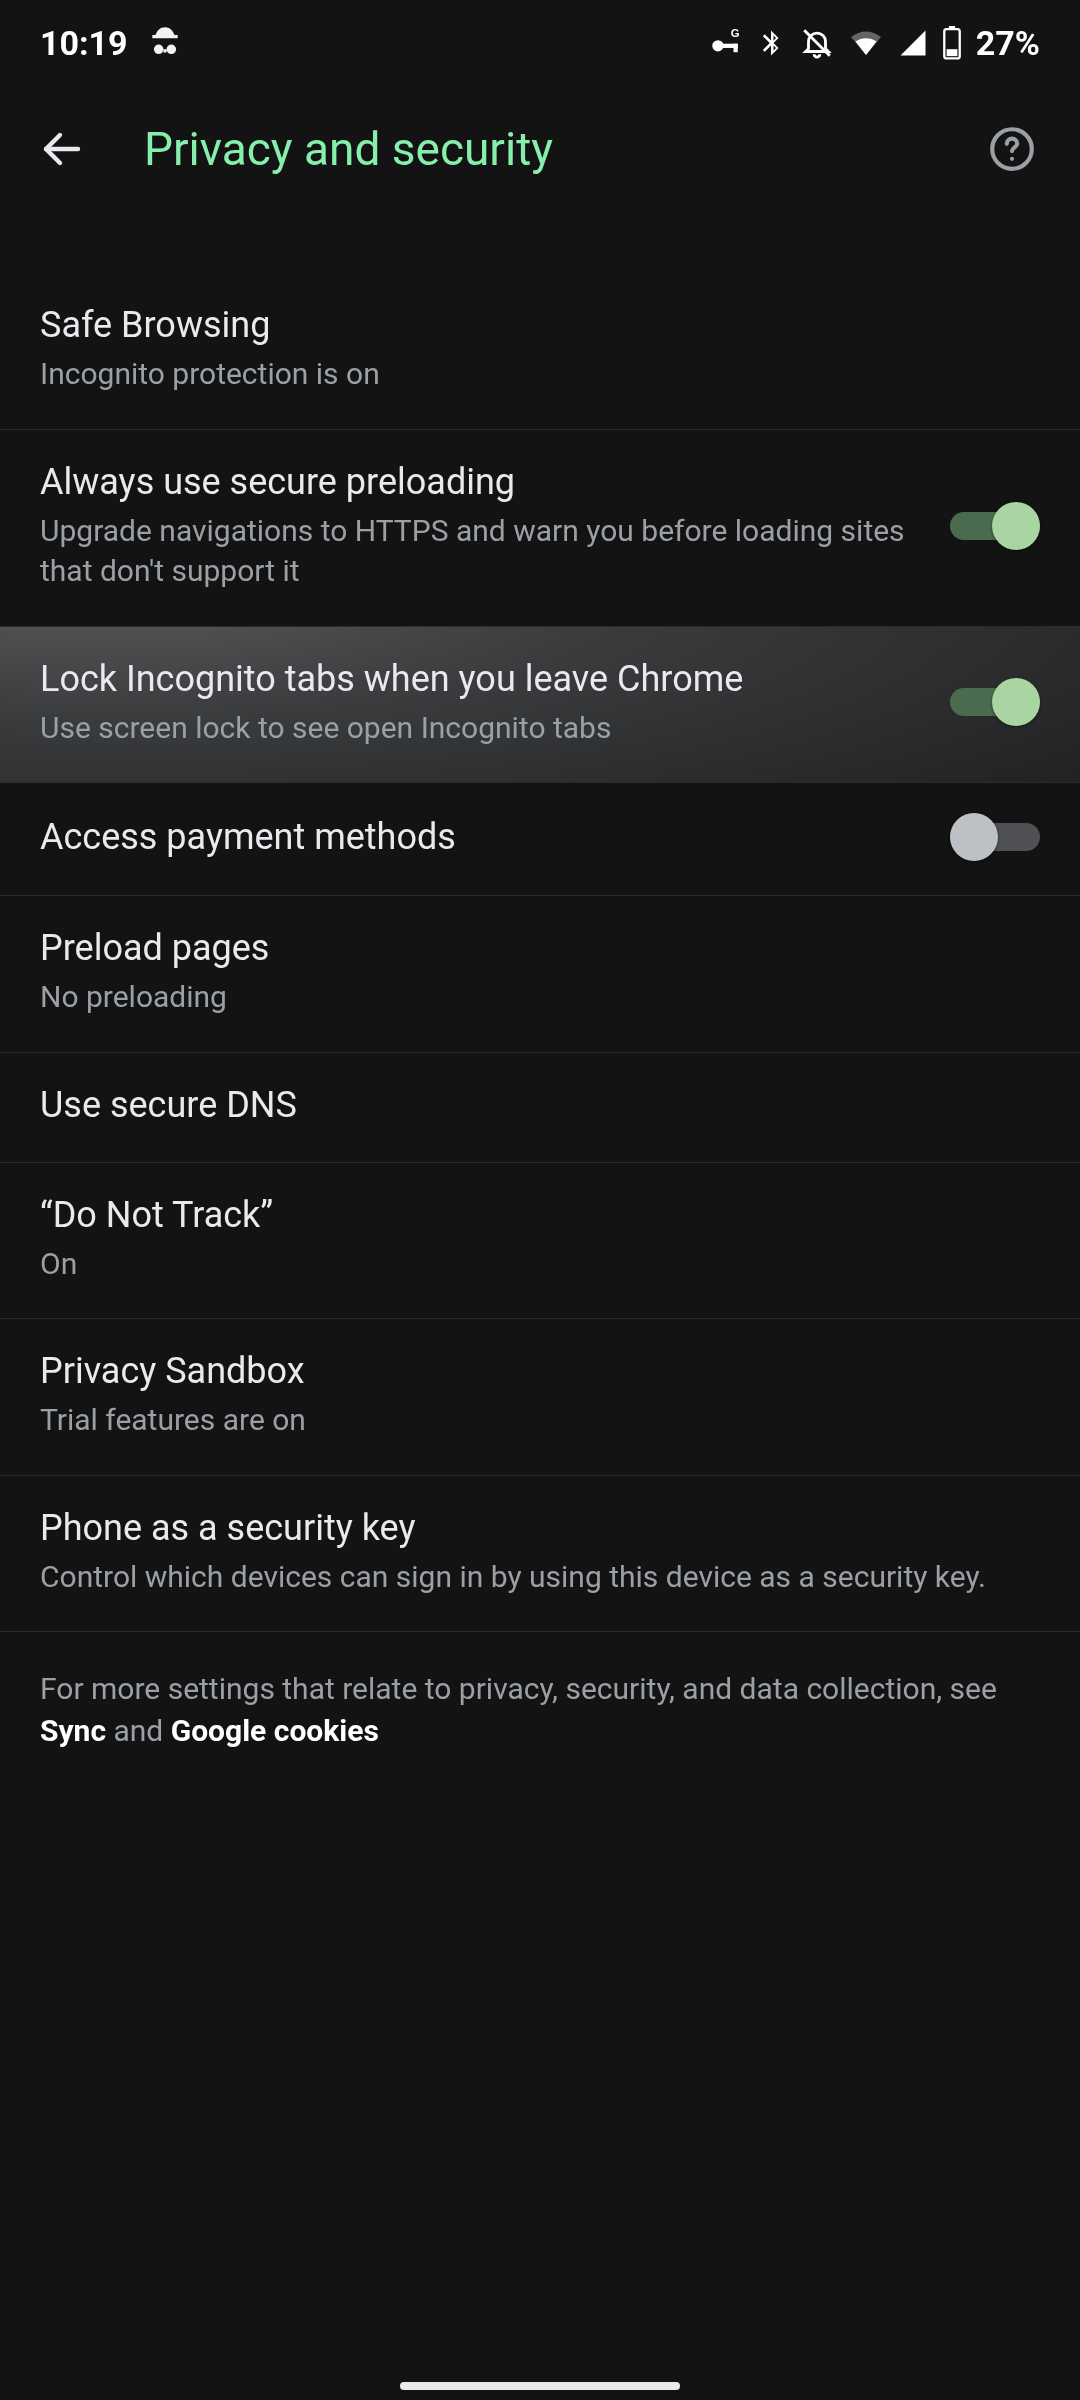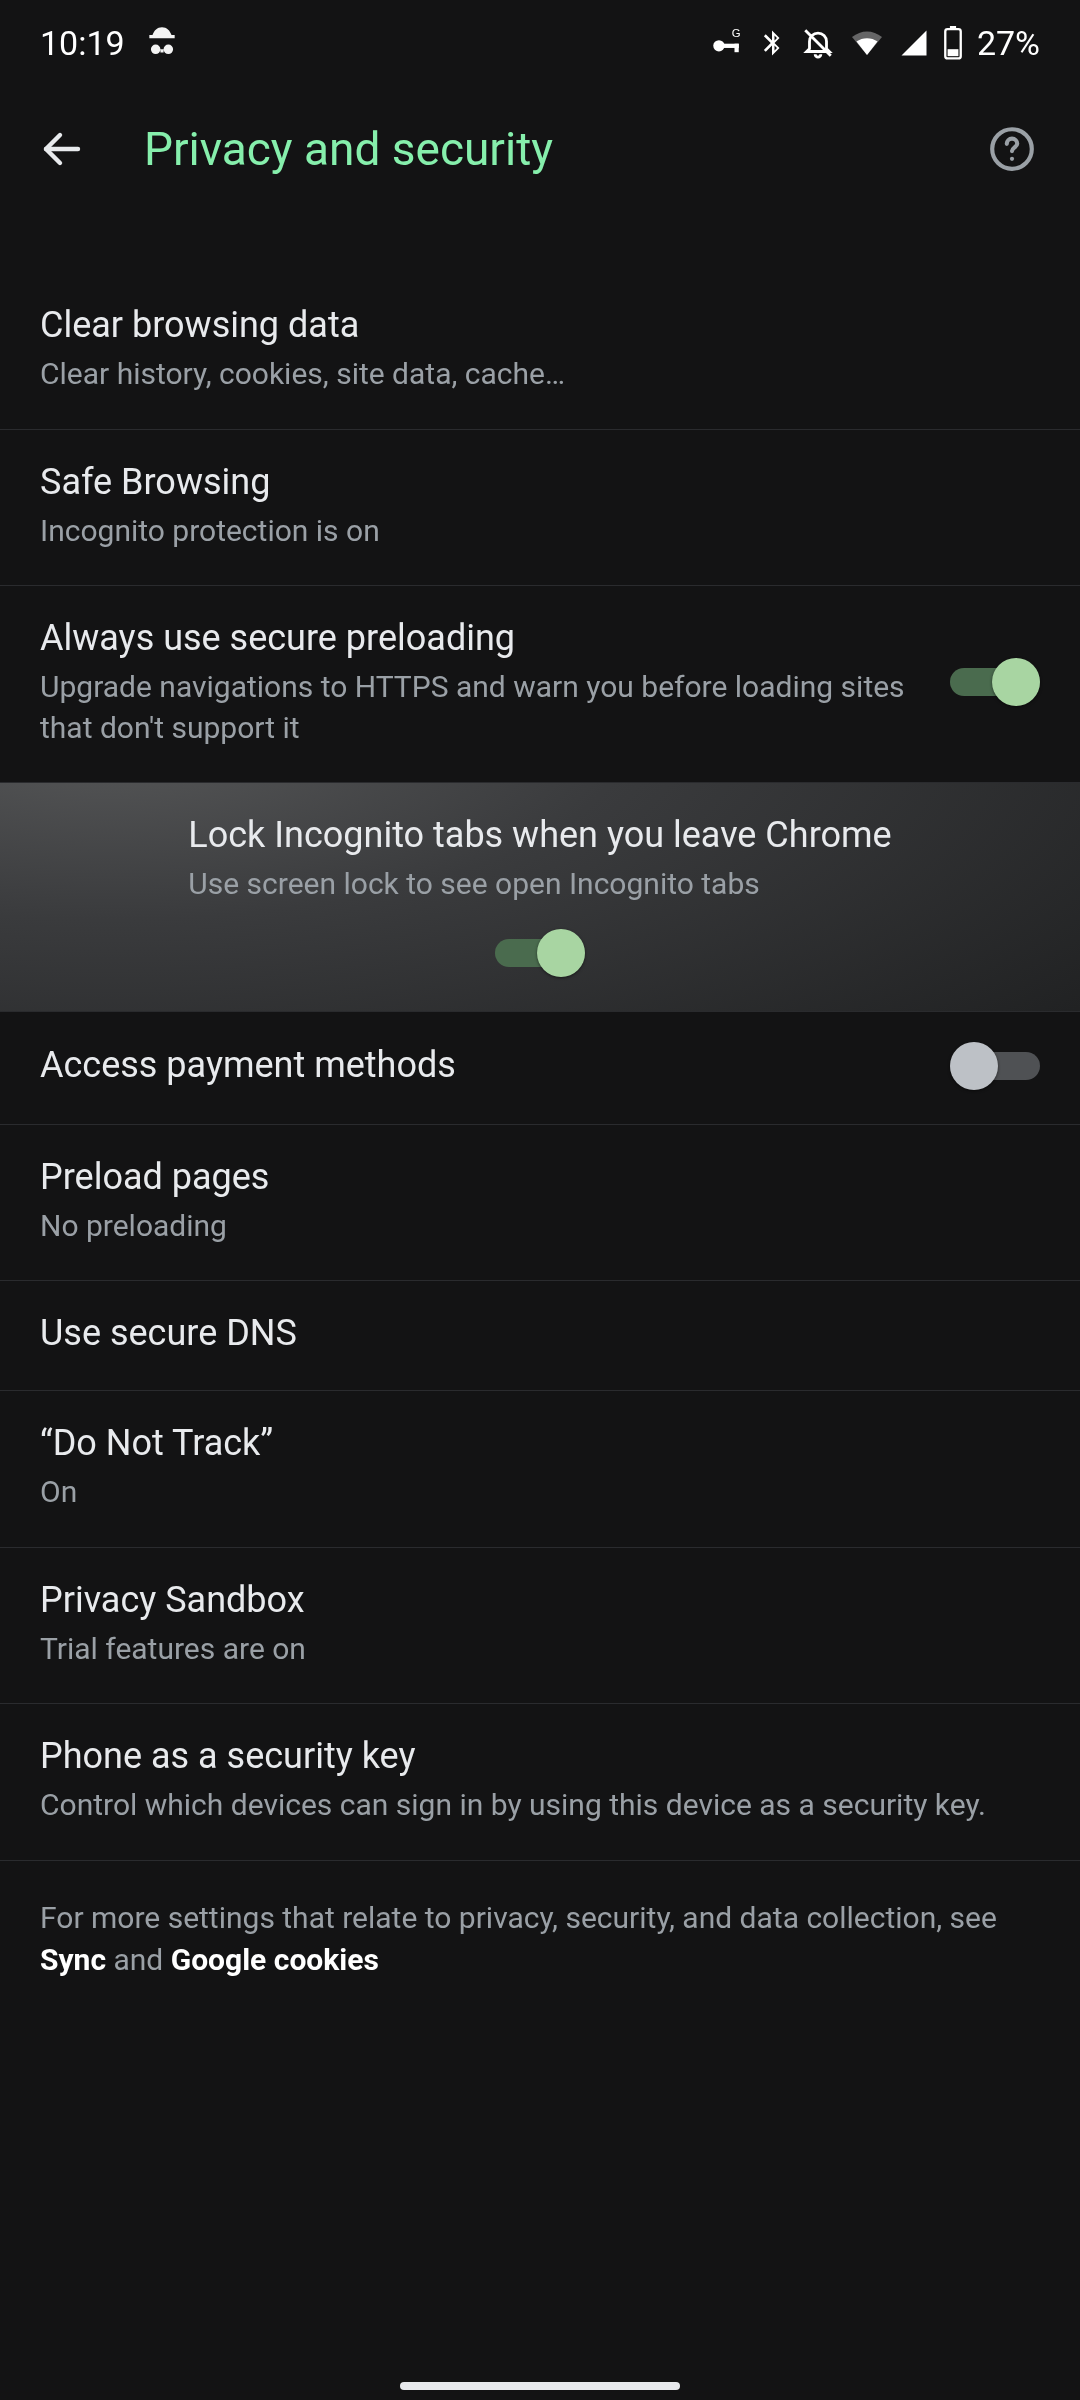--- a/index.html
+++ b/index.html
@@ -11,21 +11,21 @@
     font-family: Roboto, "Helvetica Neue", Arial, sans-serif;
     overflow: hidden;
   }
   .status-bar {
     height: 85px;
     display: flex;
     align-items: center;
     justify-content: space-between;
     padding: 0 40px;
     font-size: 34px;
-    font-weight: 400;
+    font-weight: 700;
     color: #fff;
   }
   .sb-left { display: flex; align-items: center; gap: 18px; }
   .sb-right { display: flex; align-items: center; gap: 14px; }
   .sb-right svg { display: block; }
   .incognito-ico svg { display:block; }
 
   .app-bar {
     height: 128px;
     display: flex;
@@ -45,21 +45,20 @@
   .list { padding-top: 60px; }
   .item {
     padding: 30px 40px 34px 40px;
     border-bottom: 1px solid #2a2b2e;
     display: flex;
     align-items: center;
     gap: 24px;
   }
   .item.highlight {
     background: radial-gradient(ellipse 120% 200% at 10% -20%, #575859 0%, #3a3b3d 40%, #1f2021 100%);
-    flex-direction: column;
   }
   .item .texts { flex: 1; min-width: 0; }
   .item .title-row {
     font-size: 36px;
     font-weight: 400;
     color: #e8eaed;
     line-height: 1.25;
   }
   .item .subtitle-row {
     font-size: 30px;
@@ -166,26 +165,20 @@
     <svg width="50" height="50" viewBox="0 0 24 24" fill="none" stroke="#9aa0a6" stroke-width="2">
         <circle cx="12" cy="12" r="9.5"></circle>
         <path d="M9.5 9.5a2.5 2.5 0 115 0c0 1.5-2.5 2-2.5 3.5" stroke-linecap="round"></path>
         <circle cx="12" cy="16.7" r="1" fill="#9aa0a6" stroke="none"></circle>
       </svg>
   </div>
 </div>
 
 <div class="list">
 
-  <div class="item">
-    <div class="texts">
-      <div class="title-row">Clear browsing data</div>
-      <div class="subtitle-row">Clear history, cookies, site data, cache…</div>
-    </div>
-  </div>
 
   <div class="item">
     <div class="texts">
       <div class="title-row">Safe Browsing</div>
       <div class="subtitle-row">Incognito protection is on</div>
     </div>
   </div>
 
   <div class="item">
     <div class="texts">

